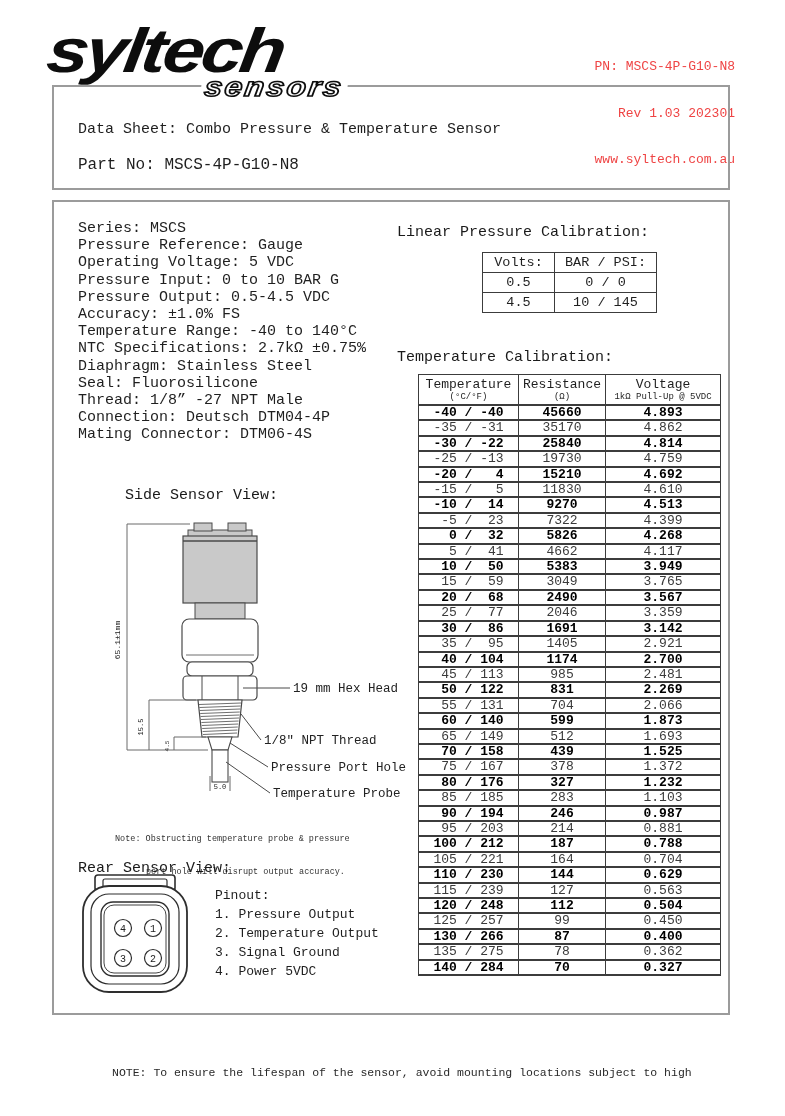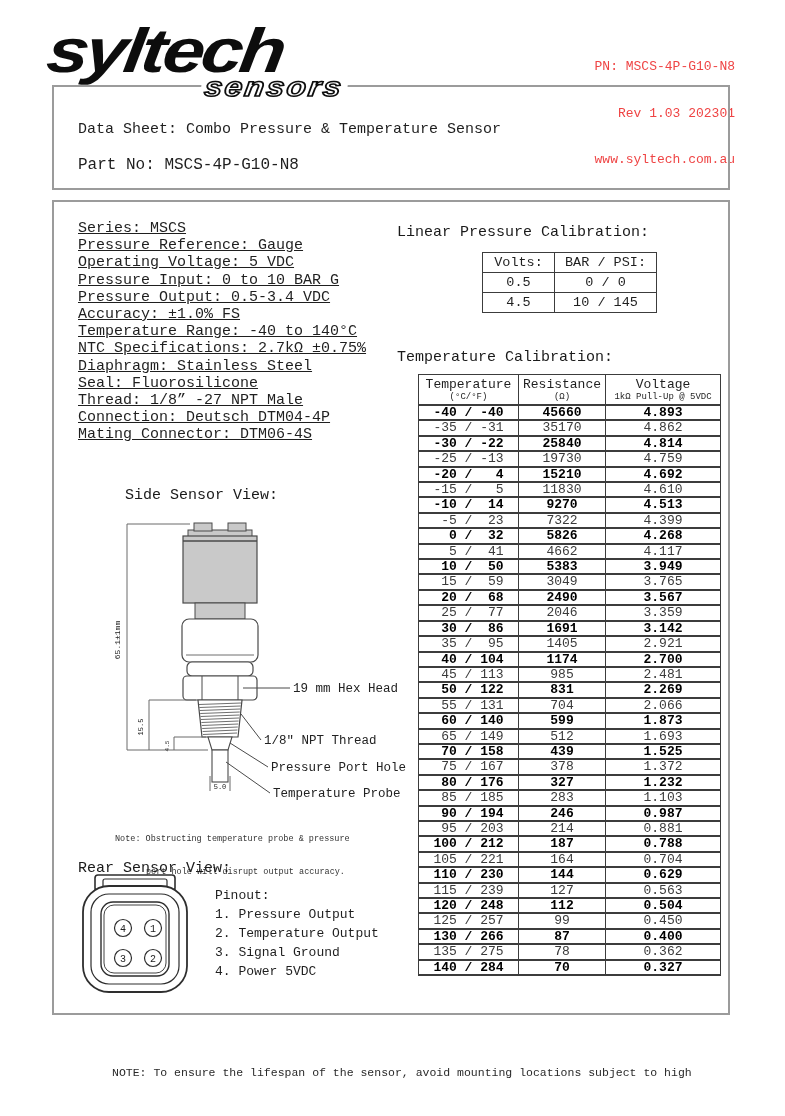--- a/index.html
+++ b/index.html
@@ -35,21 +35,21 @@
   .title-box { position:absolute; left:52px; top:85px; width:678px; height:105px;
     border:2px solid #9b9b9b; box-sizing:border-box; }
   .main-box  { position:absolute; left:52px; top:200px; width:678px; height:815px;
     border:2px solid #9b9b9b; box-sizing:border-box; }
 
   .title-line1 { position:absolute; left:78px; top:121px; font-size:15px; white-space:pre; }
   .title-line2 { position:absolute; left:78px; top:156px; font-size:16px; white-space:pre; }
 
   
   .spec-list { position:absolute; left:78px; top:220px; }
-  .spec-line { font-size:15px; line-height:17.2px; white-space:pre;text-decoration:underline; }
+  .spec-line { font-size:15px; line-height:17.2px; white-space:pre; }
   .section-heading { position:absolute; font-size:15px; white-space:pre; color:#1a1a1a; }
 
   .diagram-note { position:absolute; left:115px; top:812px; font-size:8.5px;
     line-height:11px; white-space:pre; color:#333; }
   .diagram-note .indent { padding-left:31px; }
 
   .pinout { position:absolute; left:215px; top:886px; font-size:13px; line-height:19px; }
   .pin-line, .pinout-title { white-space:pre; }
 
   
@@ -93,21 +93,21 @@
   <div class="title-line1">Data Sheet: Combo Pressure &amp; Temperature Sensor</div>
   <div class="title-line2">Part No: MSCS-4P-G10-N8</div>
 
   <div class="main-box"></div>
 
   <div class="spec-list">
       <div class="spec-line">Series: MSCS</div>
       <div class="spec-line">Pressure Reference: Gauge</div>
       <div class="spec-line">Operating Voltage: 5 VDC</div>
       <div class="spec-line">Pressure Input: 0 to 10 BAR G</div>
-      <div class="spec-line">Pressure Output: 0.5-3.4 VDC</div>
+      <div class="spec-line">Pressure Output: 0.5-4.5 VDC</div>
       <div class="spec-line">Accuracy: ±1.0% FS</div>
       <div class="spec-line">Temperature Range: -40 to 140°C</div>
       <div class="spec-line">NTC Specifications: 2.7kΩ ±0.75%</div>
       <div class="spec-line">Diaphragm: Stainless Steel</div>
       <div class="spec-line">Seal: Fluorosilicone</div>
       <div class="spec-line">Thread: 1/8” -27 NPT Male</div>
       <div class="spec-line">Connection: Deutsch DTM04-4P</div>
       <div class="spec-line">Mating Connector: DTM06-4S</div>
     </div>
 

